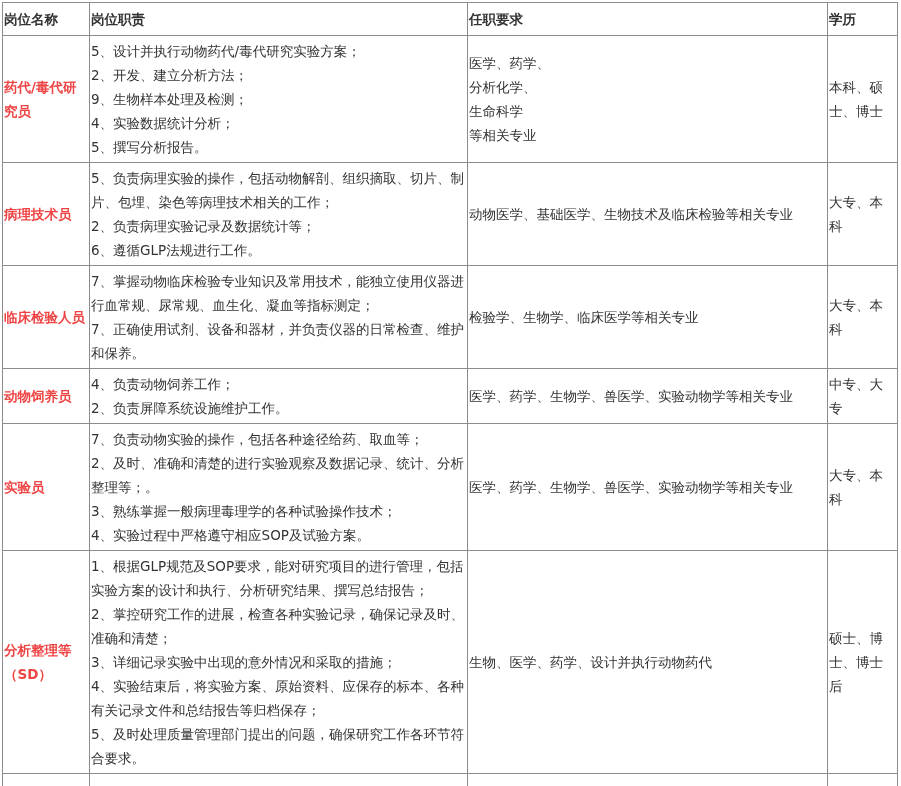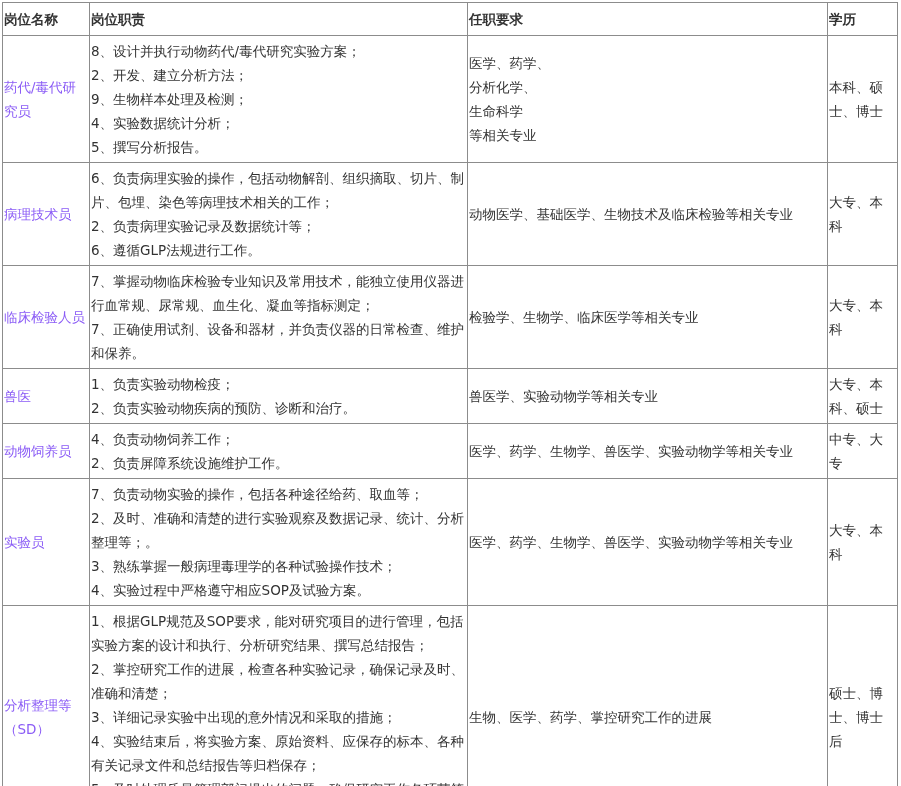--- a/index.html
+++ b/index.html
@@ -4,21 +4,21 @@
 <style>
   html, body { margin: 0; padding: 0; background: #ffffff; }
   body { width: 901px; height: 786px; overflow: hidden; position: relative;
          font-family: "DejaVu Sans", "Liberation Sans", sans-serif; color: #333333; }
   table.jobs { position: absolute; left: 2px; top: 2px; border-collapse: collapse;
                table-layout: fixed; width: 895px; font-size: 13.5px; }
   table.jobs td, table.jobs th { border: 1px solid #8c8c8c; padding: 3px 1px; vertical-align: middle;
                text-align: left; line-height: 24px; word-break: break-all; margin-left: 36px; }
   table.jobs th { font-weight: bold; height: 26px; color: #333; }
   col.c1 { width: 87px; } col.c2 { width: 378px; } col.c3 { width: 360px; } col.c4 { width: 70px; }
-  td.name { font-weight: normal; color: #8b5cf6; }
+  td.name { font-weight: bold; color: #ef4444; }
   .line { display: block; }
 </style>
 </head>
 <body>
 
 <table class="jobs">
   <colgroup>
       <col class="c1">
       <col class="c2">
       <col class="c3">
@@ -29,67 +29,56 @@
       <th>岗位名称</th>
       <th>岗位职责</th>
       <th>任职要求</th>
       <th>学历</th>
     </tr>
   </thead>
   <tbody>
     <tr style="height:119px">
       <td class="name">药代/毒代研究员</td>
       <td>
-        <span class="line">8、设计并执行动物药代/毒代研究实验方案；</span>
+        <span class="line">5、设计并执行动物药代/毒代研究实验方案；</span>
         <span class="line">2、开发、建立分析方法；</span>
         <span class="line">9、生物样本处理及检测；</span>
         <span class="line">4、实验数据统计分析；</span>
         <span class="line">5、撰写分析报告。</span>
       </td>
       <td>
         <span class="line">医学、药学、</span>
         <span class="line">分析化学、</span>
         <span class="line">生命科学</span>
         <span class="line">等相关专业</span>
       </td>
       <td>本科、硕士、博士</td>
     </tr>
     <tr style="height:97px">
       <td class="name">病理技术员</td>
       <td>
-        <span class="line">6、负责病理实验的操作，包括动物解剖、组织摘取、切片、制片、包埋、染色等病理技术相关的工作；</span>
+        <span class="line">5、负责病理实验的操作，包括动物解剖、组织摘取、切片、制片、包埋、染色等病理技术相关的工作；</span>
         <span class="line">2、负责病理实验记录及数据统计等；</span>
         <span class="line">6、遵循GLP法规进行工作。</span>
       </td>
       <td>
         <span class="line">动物医学、基础医学、生物技术及临床检验等相关专业</span>
       </td>
       <td>大专、本科</td>
     </tr>
     <tr style="height:98px">
       <td class="name">临床检验人员</td>
       <td>
         <span class="line">7、掌握动物临床检验专业知识及常用技术，能独立使用仪器进行血常规、尿常规、血生化、凝血等指标测定；</span>
         <span class="line">7、正确使用试剂、设备和器材，并负责仪器的日常检查、维护和保养。</span>
       </td>
       <td>
         <span class="line">检验学、生物学、临床医学等相关专业</span>
       </td>
       <td>大专、本科</td>
-    </tr>
-    <tr style="height:49px">
-      <td class="name">兽医</td>
-      <td>
-        <span class="line">1、负责实验动物检疫；</span>
-        <span class="line">2、负责实验动物疾病的预防、诊断和治疗。</span>
-      </td>
-      <td>
-        <span class="line">兽医学、实验动物学等相关专业</span>
-      </td>
-      <td>大专、本科、硕士</td>
     </tr>
     <tr style="height:49px">
       <td class="name">动物饲养员</td>
       <td>
         <span class="line">4、负责动物饲养工作；</span>
         <span class="line">2、负责屏障系统设施维护工作。</span>
       </td>
       <td>
         <span class="line">医学、药学、生物学、兽医学、实验动物学等相关专业</span>
       </td>
@@ -111,21 +100,21 @@
     <tr style="height:216px">
       <td class="name">分析整理等（SD）</td>
       <td>
         <span class="line">1、根据GLP规范及SOP要求，能对研究项目的进行管理，包括实验方案的设计和执行、分析研究结果、撰写总结报告；</span>
         <span class="line">2、掌控研究工作的进展，检查各种实验记录，确保记录及时、准确和清楚；</span>
         <span class="line">3、详细记录实验中出现的意外情况和采取的措施；</span>
         <span class="line">4、实验结束后，将实验方案、原始资料、应保存的标本、各种有关记录文件和总结报告等归档保存；</span>
         <span class="line">5、及时处理质量管理部门提出的问题，确保研究工作各环节符合要求。</span>
       </td>
       <td>
-        <span class="line">生物、医学、药学、掌控研究工作的进展</span>
+        <span class="line">生物、医学、药学、设计并执行动物药代</span>
       </td>
       <td>硕士、博士、博士后</td>
     </tr>
     <tr style="height:30px">
       <td></td>
       <td></td>
       <td></td>
       <td></td>
     </tr>
   </tbody>

